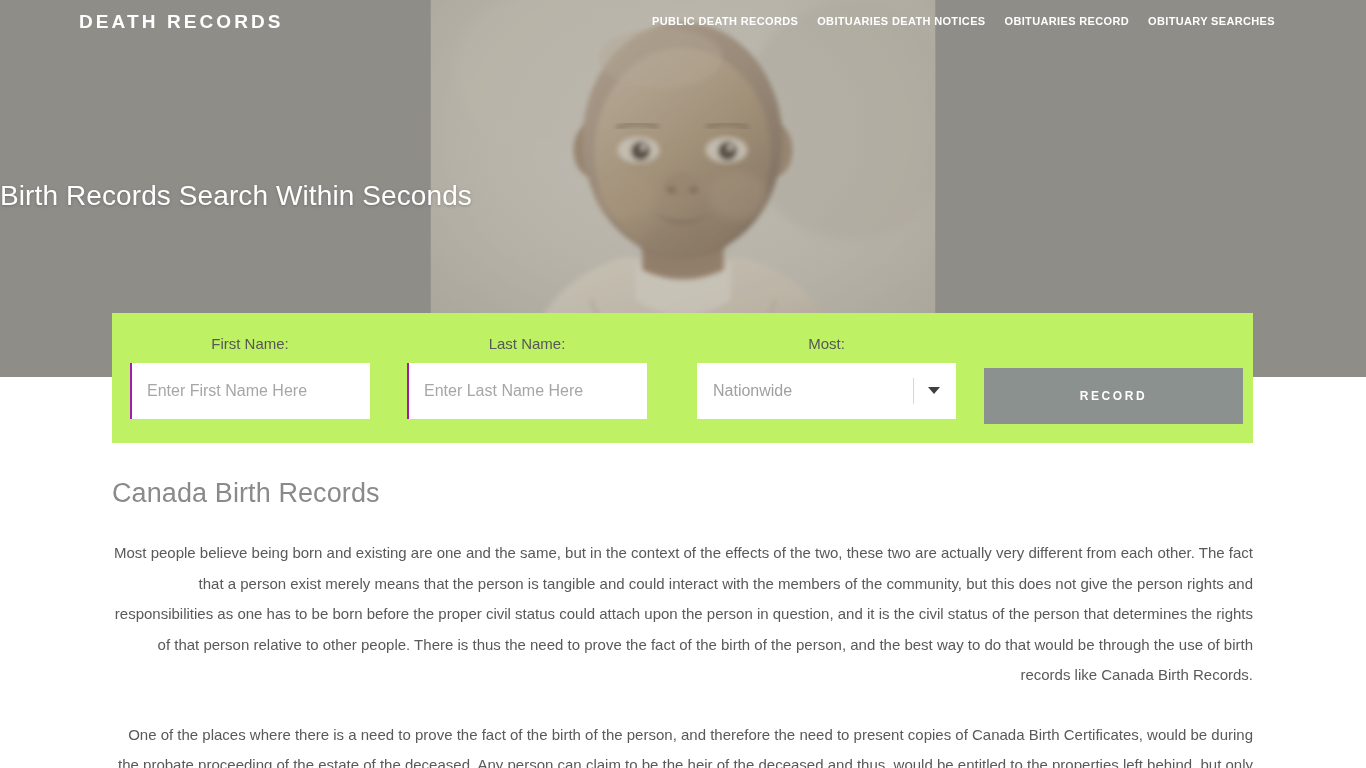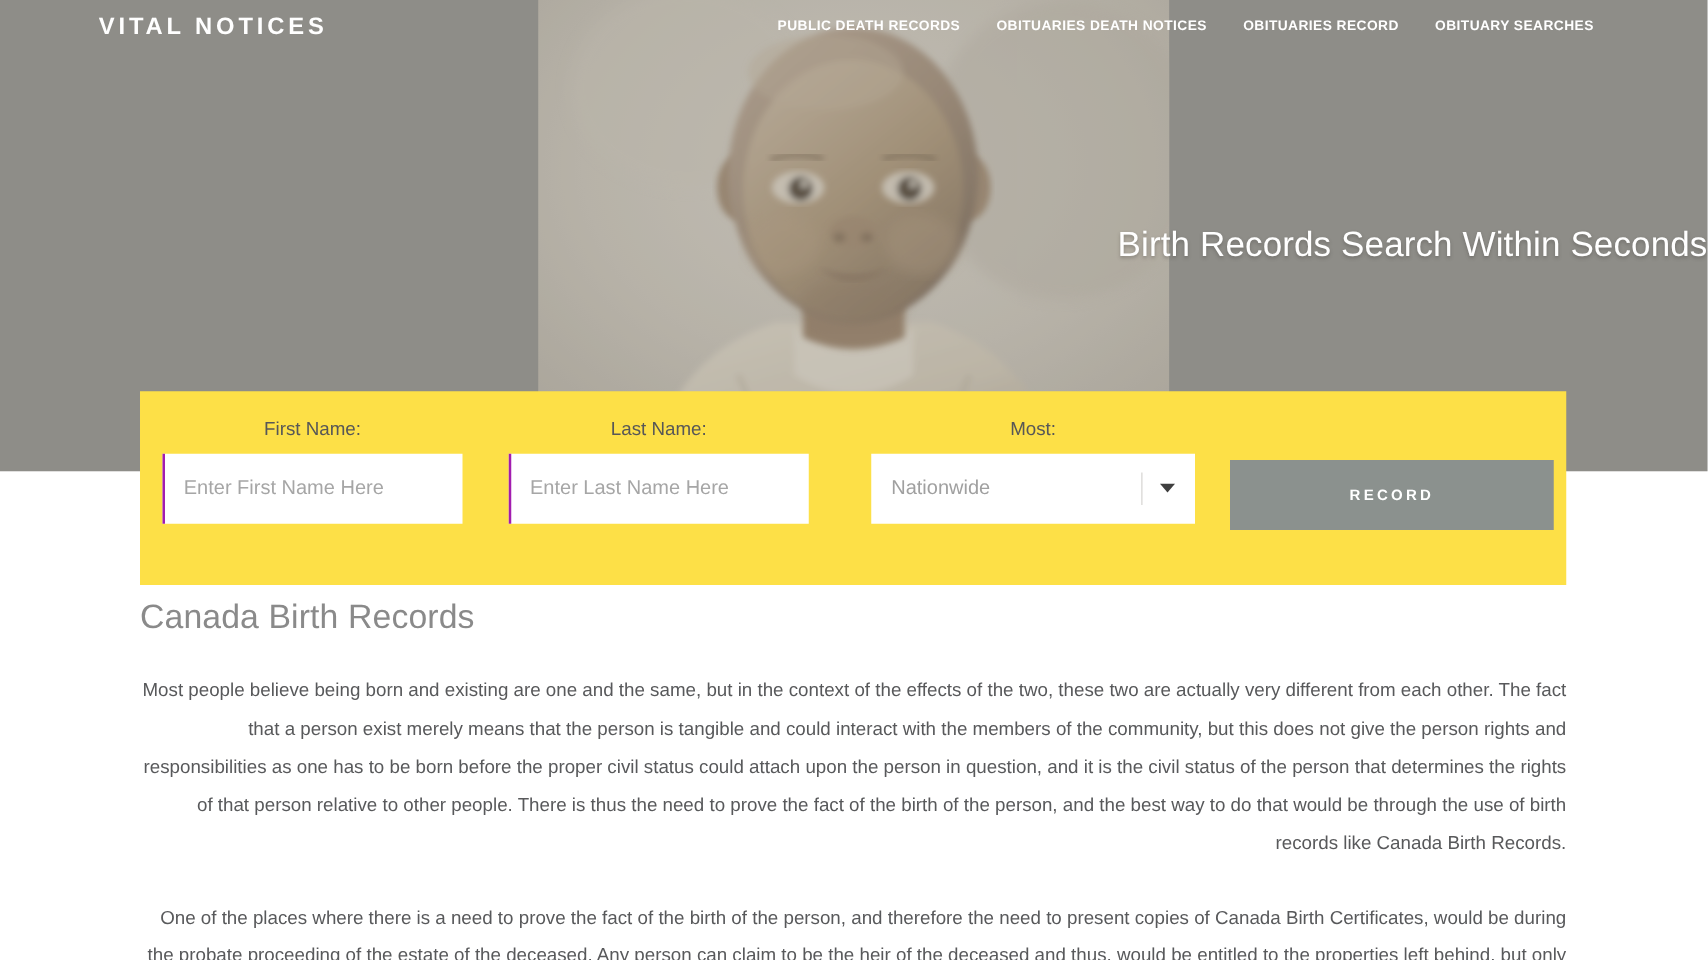--- a/index.html
+++ b/index.html
@@ -39,50 +39,50 @@
   .brand {
     position:absolute; left:79px; top:11px;
     color:#ffffff;
     font-size:19px;
     font-weight:bold;
     letter-spacing:3.1px;
   }
   .main-nav {
     position:absolute; right:91px; top:15px;
     display:flex; align-items:center;
-    gap:29px;
+    gap:19px;
   }
   .nav-link {
     color:#ffffff;
     font-size:11px;
     font-weight:bold;
     letter-spacing:0.35px;
     text-decoration:none;
     white-space:nowrap;
     cursor:pointer;
   }
 
   
   .hero-title {
     position:absolute; top:180px; left:0;
     width:1366px;
-    text-align:right;
+    text-align:left;
     color:#ffffff;
     font-size:28px;
     font-weight:normal;
     letter-spacing:0.1px;
     z-index:5;
     text-shadow:0 1px 3px rgba(60,58,55,0.35);
   }
 
   
   .search-panel {
     position:absolute; left:112px; top:313px;
-    width:1141px; height:155px;
-    background:#fde047;
+    width:1141px; height:130px;
+    background:#bef264;
     z-index:7;
   }
   .field {
     position:absolute; top:22px;
   }
   .field-label {
     display:block;
     text-align:center;
     color:#575757;
     font-size:15px;
@@ -248,21 +248,21 @@
       <ellipse cx="308" cy="196" rx="30" ry="24" fill="#b79d7f" opacity="0.35" filter="url(#softer)"></ellipse>
       <ellipse cx="252" cy="243" rx="42" ry="20" fill="#8b7159" opacity="0.35" filter="url(#softer)"></ellipse>
     </svg>
   </div>
   <div class="hero-tint"></div>
 </div>
 
 <h1 class="hero-title">Birth Records Search Within Seconds</h1>
 
 <header class="site-header">
-  <div class="brand">VITAL NOTICES</div>
+  <div class="brand">DEATH RECORDS</div>
   <nav class="main-nav">
     <a class="nav-link">PUBLIC DEATH RECORDS</a>
     <a class="nav-link">OBITUARIES DEATH NOTICES</a>
     <a class="nav-link">OBITUARIES RECORD</a>
     <a class="nav-link">OBITUARY SEARCHES</a>
   </nav>
 </header>
 
 <section class="search-panel">
 

